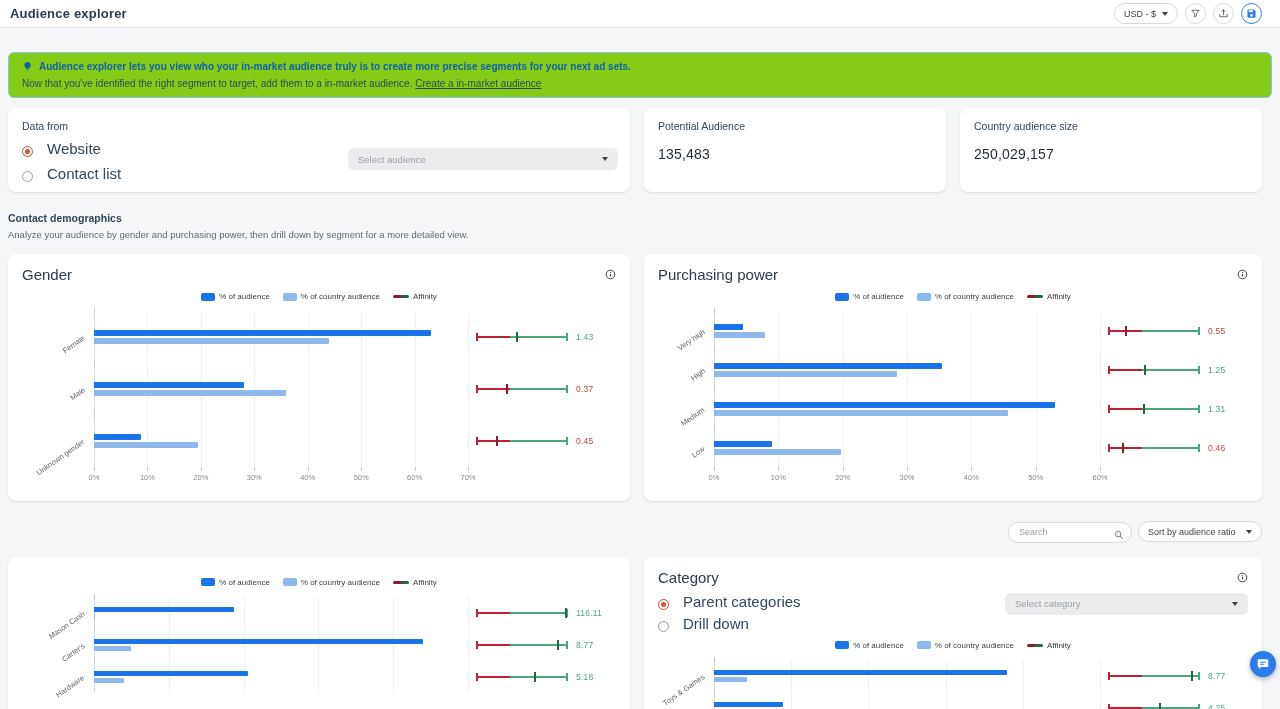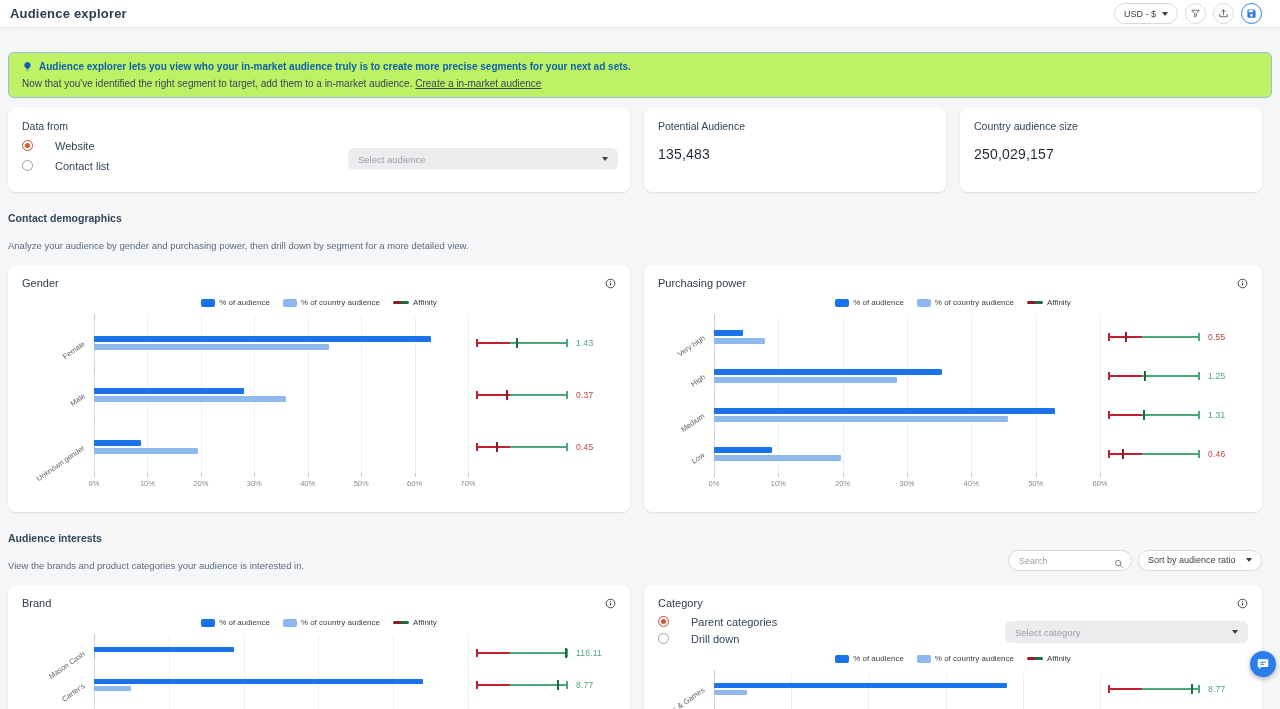--- a/index.html
+++ b/index.html
@@ -9,63 +9,63 @@
 
   
   .hdr { height:28px; background:#fff; border-bottom:1px solid #e4e7eb; display:flex; align-items:center; padding:0 18px 0 10px; }
   .hdr-title { font-size:13px; font-weight:700; color:#2d3b4e; letter-spacing:.2px; }
   .hdr-right { margin-left:auto; display:flex; align-items:center; gap:7px; }
   .pill { height:21px; border:1px solid #d5d9dd; border-radius:12px; background:#fff; display:flex; align-items:center; gap:6px; padding:0 9px; font-size:9px; color:#3c4043; cursor:pointer; }
   .cir { width:21px; height:21px; border:1px solid #d5d9dd; border-radius:50%; background:#fff; display:flex; align-items:center; justify-content:center; cursor:pointer; }
   .cir.blue { border-color:#2f7de1; }
 
   
-  .banner { margin:24px 8px 10px 8px; background:#bef264; border:1px solid #8fbde9; border-radius:6px; padding:8px 13px; }
+  .banner { margin:24px 8px 10px 8px; background:#84cc16; border:1px solid #8fbde9; border-radius:6px; padding:8px 13px; }
   .banner-l1 { display:flex; align-items:center; gap:6px; font-size:10px; font-weight:700; color:#0d61ae; }
   .banner-l2 { margin-top:6px; font-size:10px; color:#33475b; }
   .banner-l2 a { color:#33475b; text-decoration:underline; cursor:pointer; }
 
   
   .cards-row { margin:0 18px 0 8px; display:flex; gap:14px; }
   .card { background:#fff; border-radius:8px; box-shadow:0 1px 2px rgba(60,64,67,.14); }
   .c-datafrom { width:622px; height:84px; padding:12px 14px; position:relative; }
   .c-stat { flex:1; height:84px; padding:12px 14px; }
   .c-label { font-size:10.5px; color:#33475b; }
   .c-value { margin-top:14px; font-size:14px; color:#1f2a36; letter-spacing:.2px; }
-  .radio-row { display:flex; align-items:flex-start; gap:22px; margin-top:8px; font-size:11px; color:#33475b; cursor:pointer; }
+  .radio-row { display:flex; align-items:flex-end; gap:14px; margin-top:8px; font-size:15px; color:#33475b; cursor:pointer; }
   .radio { width:11px; height:11px; border-radius:50%; border:1px solid #9aa0a6; background:#fff; position:relative; flex:0 0 auto; }
   .radio.sel { border-color:#c3512f; }
   .radio.sel::after { content:""; position:absolute; left:2px; top:2px; width:5px; height:5px; border-radius:50%; background:#e04e2f; }
   .gsel { background:#ececee; border-radius:6px; height:22px; display:flex; align-items:center; padding:0 10px; font-size:9.5px; color:#9aa0a6; cursor:pointer; }
   .gsel .car { margin-left:auto; }
   .sel-aud { position:absolute; left:340px; top:40px; width:270px; }
   .car { width:0; height:0; border-left:3.5px solid transparent; border-right:3.5px solid transparent; border-top:4px solid #3c4043; }
 
   
   .sect { margin:20px 18px 0 8px; }
   .sect-title { font-size:10.5px; font-weight:700; color:#33475b; }
-  .sect-sub { margin-top:16px; font-size:9.5px; color:#5b6b7b; }
+  .sect-sub { margin-top:5px; font-size:9.5px; color:#5b6b7b; }
   .sect-row { display:flex; align-items:flex-end; }
   .sect-controls { margin-left:auto; display:flex; gap:6px; align-items:center; }
   .search-pill { position:relative; }
   .search-pill input { width:124px; height:21px; border:1px solid #d5d9dd; border-radius:12px; padding:0 24px 0 10px; font-size:9px; color:#3c4043; outline:none; background:#fff; font-family:"Liberation Sans",sans-serif; }
   .search-pill input::placeholder { color:#9aa0a6; }
   .search-ic { position:absolute; right:8px; top:5px; }
   .sort-pill { width:124px; height:21px; border:1px solid #d5d9dd; border-radius:12px; background:#fff; display:flex; align-items:center; padding:0 9px; font-size:9px; color:#3c4043; cursor:pointer; }
   .sort-pill .car { margin-left:auto; }
 
   
   .charts-row { margin:14px 18px 0 8px; display:flex; gap:14px; align-items:flex-start; }
   .chart-card { padding:12px 14px; position:relative; }
   .cc-demo { height:247px; }
   .cc-int { min-height:330px; }
   .cc-gender,.cc-brand { width:622px; flex:0 0 auto; }
   .cc-pp,.cc-cat { flex:1; }
   .cc-head { display:flex; align-items:center; justify-content:space-between; }
-  .cc-title { font-size:11px; color:#2d3b4e; }
+  .cc-title { font-size:15px; color:#2d3b4e; }
   .info-btn { cursor:pointer; display:flex; }
 
   .cat-radios { margin-top:7px; }
   .cat-radios .radio-row { margin-top:5px; }
   .sel-cat { position:absolute; left:361px; right:14px; top:36px; }
 
   
   .legend { display:flex; justify-content:center; align-items:center; gap:13px; margin-top:9px; }
   .lg-item { display:flex; align-items:center; gap:4px; }
   .lg-txt { font-size:8px; color:#3c4043; }
@@ -463,53 +463,39 @@
               </div>
             </div>
             <div></div>
             <div></div>
           </div>
         </div>
     </div>
   </div>
 
   <div class="sect sect-row">
-    <div>
-      <div class="sect-title">Audience interests</div>
-      <div class="sect-sub">View the brands and product categories your audience is interested in.</div>
-    </div>
     <div class="sect-controls">
       <div class="search-pill">
         <input type="text" placeholder="Search" style="">
         <span class="search-ic">
           <svg width="10" height="10" viewBox="0 0 24 24">
               <circle cx="10" cy="10" r="6.5" fill="none" stroke="#5f6368" stroke-width="2"></circle>
               <path d="M15 15l5 5" stroke="#5f6368" stroke-width="2" stroke-linecap="round"></path>
             </svg>
         </span>
       </div>
       <div class="sort-pill">
         <span>Sort by audience ratio</span>
         <span class="car"></span>
       </div>
     </div>
   </div>
 
   <div class="charts-row">
     <div class="card chart-card cc-int cc-brand">
-      <div class="cc-head">
-        <div class="cc-title">Brand</div>
-        <span class="info-btn">
-          <svg width="11" height="11" viewBox="0 0 16 16">
-              <circle cx="8" cy="8" r="6.3" fill="none" stroke="#3c4043" stroke-width="1.4"></circle>
-              <rect x="7.3" y="7" width="1.4" height="4" fill="#3c4043"></rect>
-              <circle cx="8" cy="4.9" r="0.9" fill="#3c4043"></circle>
-            </svg>
-        </span>
-      </div>
       <div style="--lc: 64px;">
           <div class="legend">
             <div class="lg-item">
               <div class="chip" style="background: rgb(26, 115, 232);"></div>
               <div class="lg-txt">% of audience</div>
             </div>
             <div class="lg-item">
               <div class="chip" style="background: rgb(143, 185, 236);"></div>
               <div class="lg-txt">% of country audience</div>
             </div>

